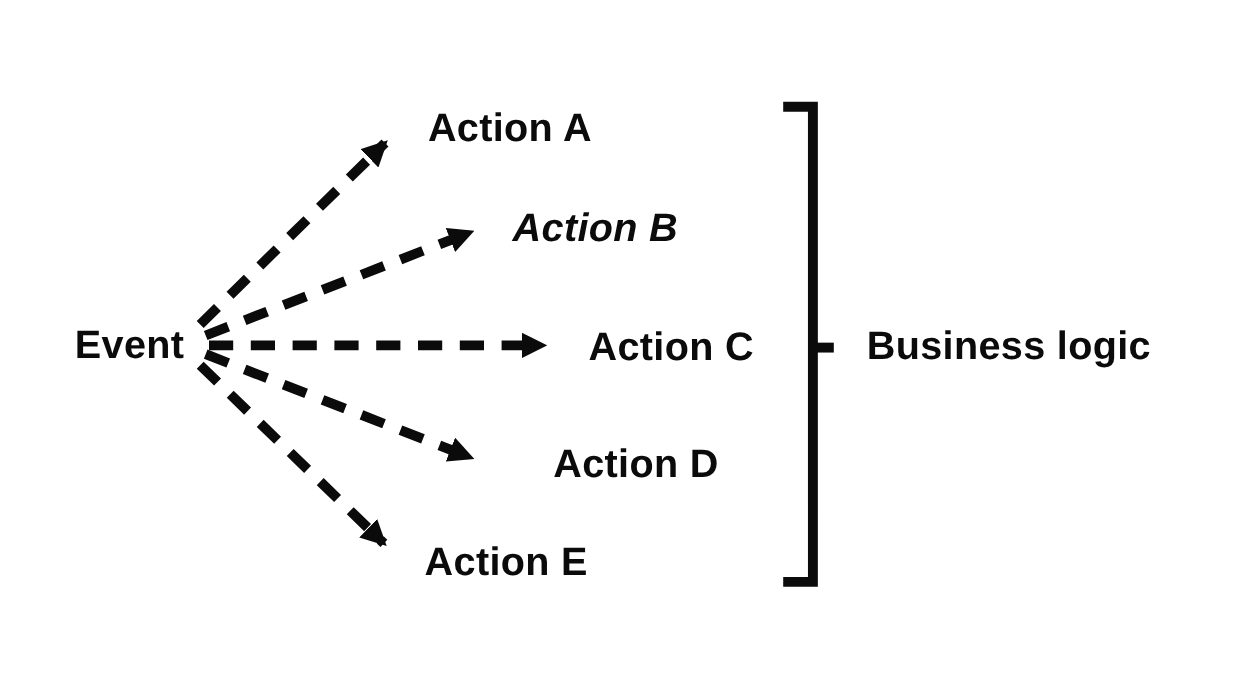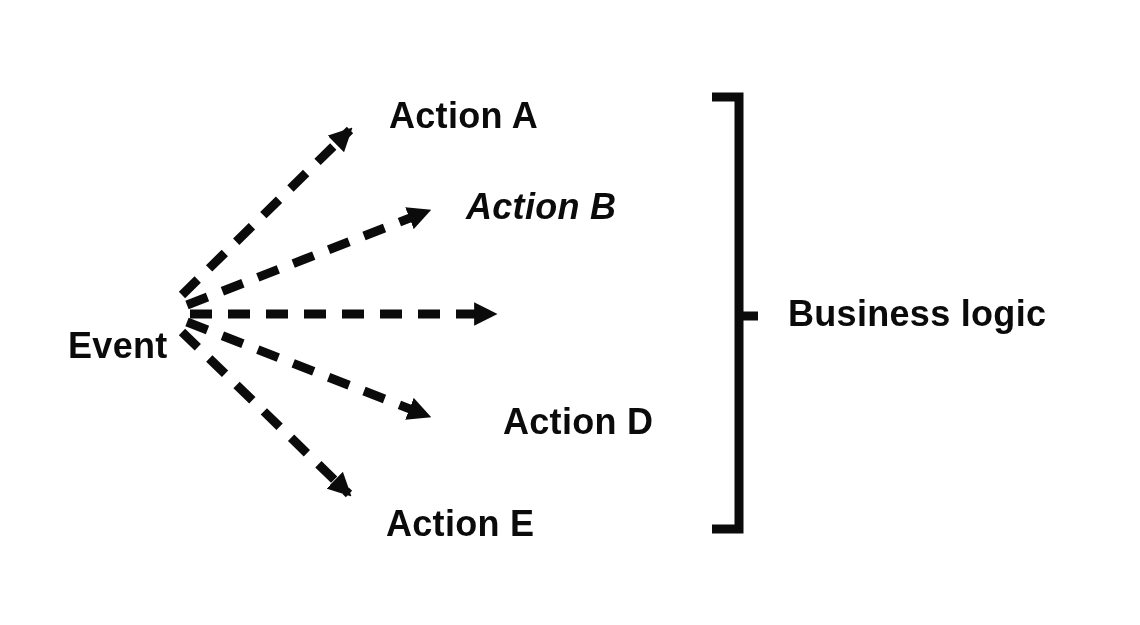--- a/index.html
+++ b/index.html
@@ -33,26 +33,26 @@
   .label {
     position: absolute;
     transform: translateY(-50%);
     font-size: 36px;
     font-weight: 700;
     letter-spacing: 0.3px;
     color: var(--ink);
     white-space: nowrap;
     line-height: 1;
   }
-  .label-event    { left: 68px;  top: 313px; margin-top: 33px; }
+  .label-event    { left: 68px;  top: 313px; }
   .label-action-a { left: 389px; top: 116px; }
   .label-action-b { left: 466px; top: 207px; font-style: italic; }
   .label-action-c { left: 535px; top: 315px; }
   .label-action-d { left: 459px; top: 422px; margin-left: 44px; }
-  .label-action-e { left: 386px; top: 524px; }
+  .label-action-e { left: 386px; top: 511px; }
   .label-business { left: 788px; top: 314px; text-align: right; }
 </style>
 </head>
 <body>
 
 <div class="canvas">
 
   <svg class="connections" viewBox="0 0 1140 625" xmlns="http://www.w3.org/2000/svg">
     <defs>
       <marker id="ah" viewBox="0 0 10 10" refX="8.5" refY="5" markerWidth="2.6" markerHeight="2.6" orient="auto-start-reverse">
@@ -69,20 +69,21 @@
     <path class="bracket" d="M712,97 H739 V529 H712"></path>
     <line class="bracket" x1="739" y1="316" x2="758" y2="316"></line>
   </svg>
 
   <div class="label label-event">Event</div>
 
   <div class="label label-action-a">Action A</div>
 
   <div class="label label-action-b">Action B</div>
 
+  <div class="label label-action-c">Action C</div>
 
   <div class="label label-action-d">Action D</div>
 
   <div class="label label-action-e">Action E</div>
 
   <div class="label label-business">Business logic</div>
 
 </div>
 
 </body></html>

